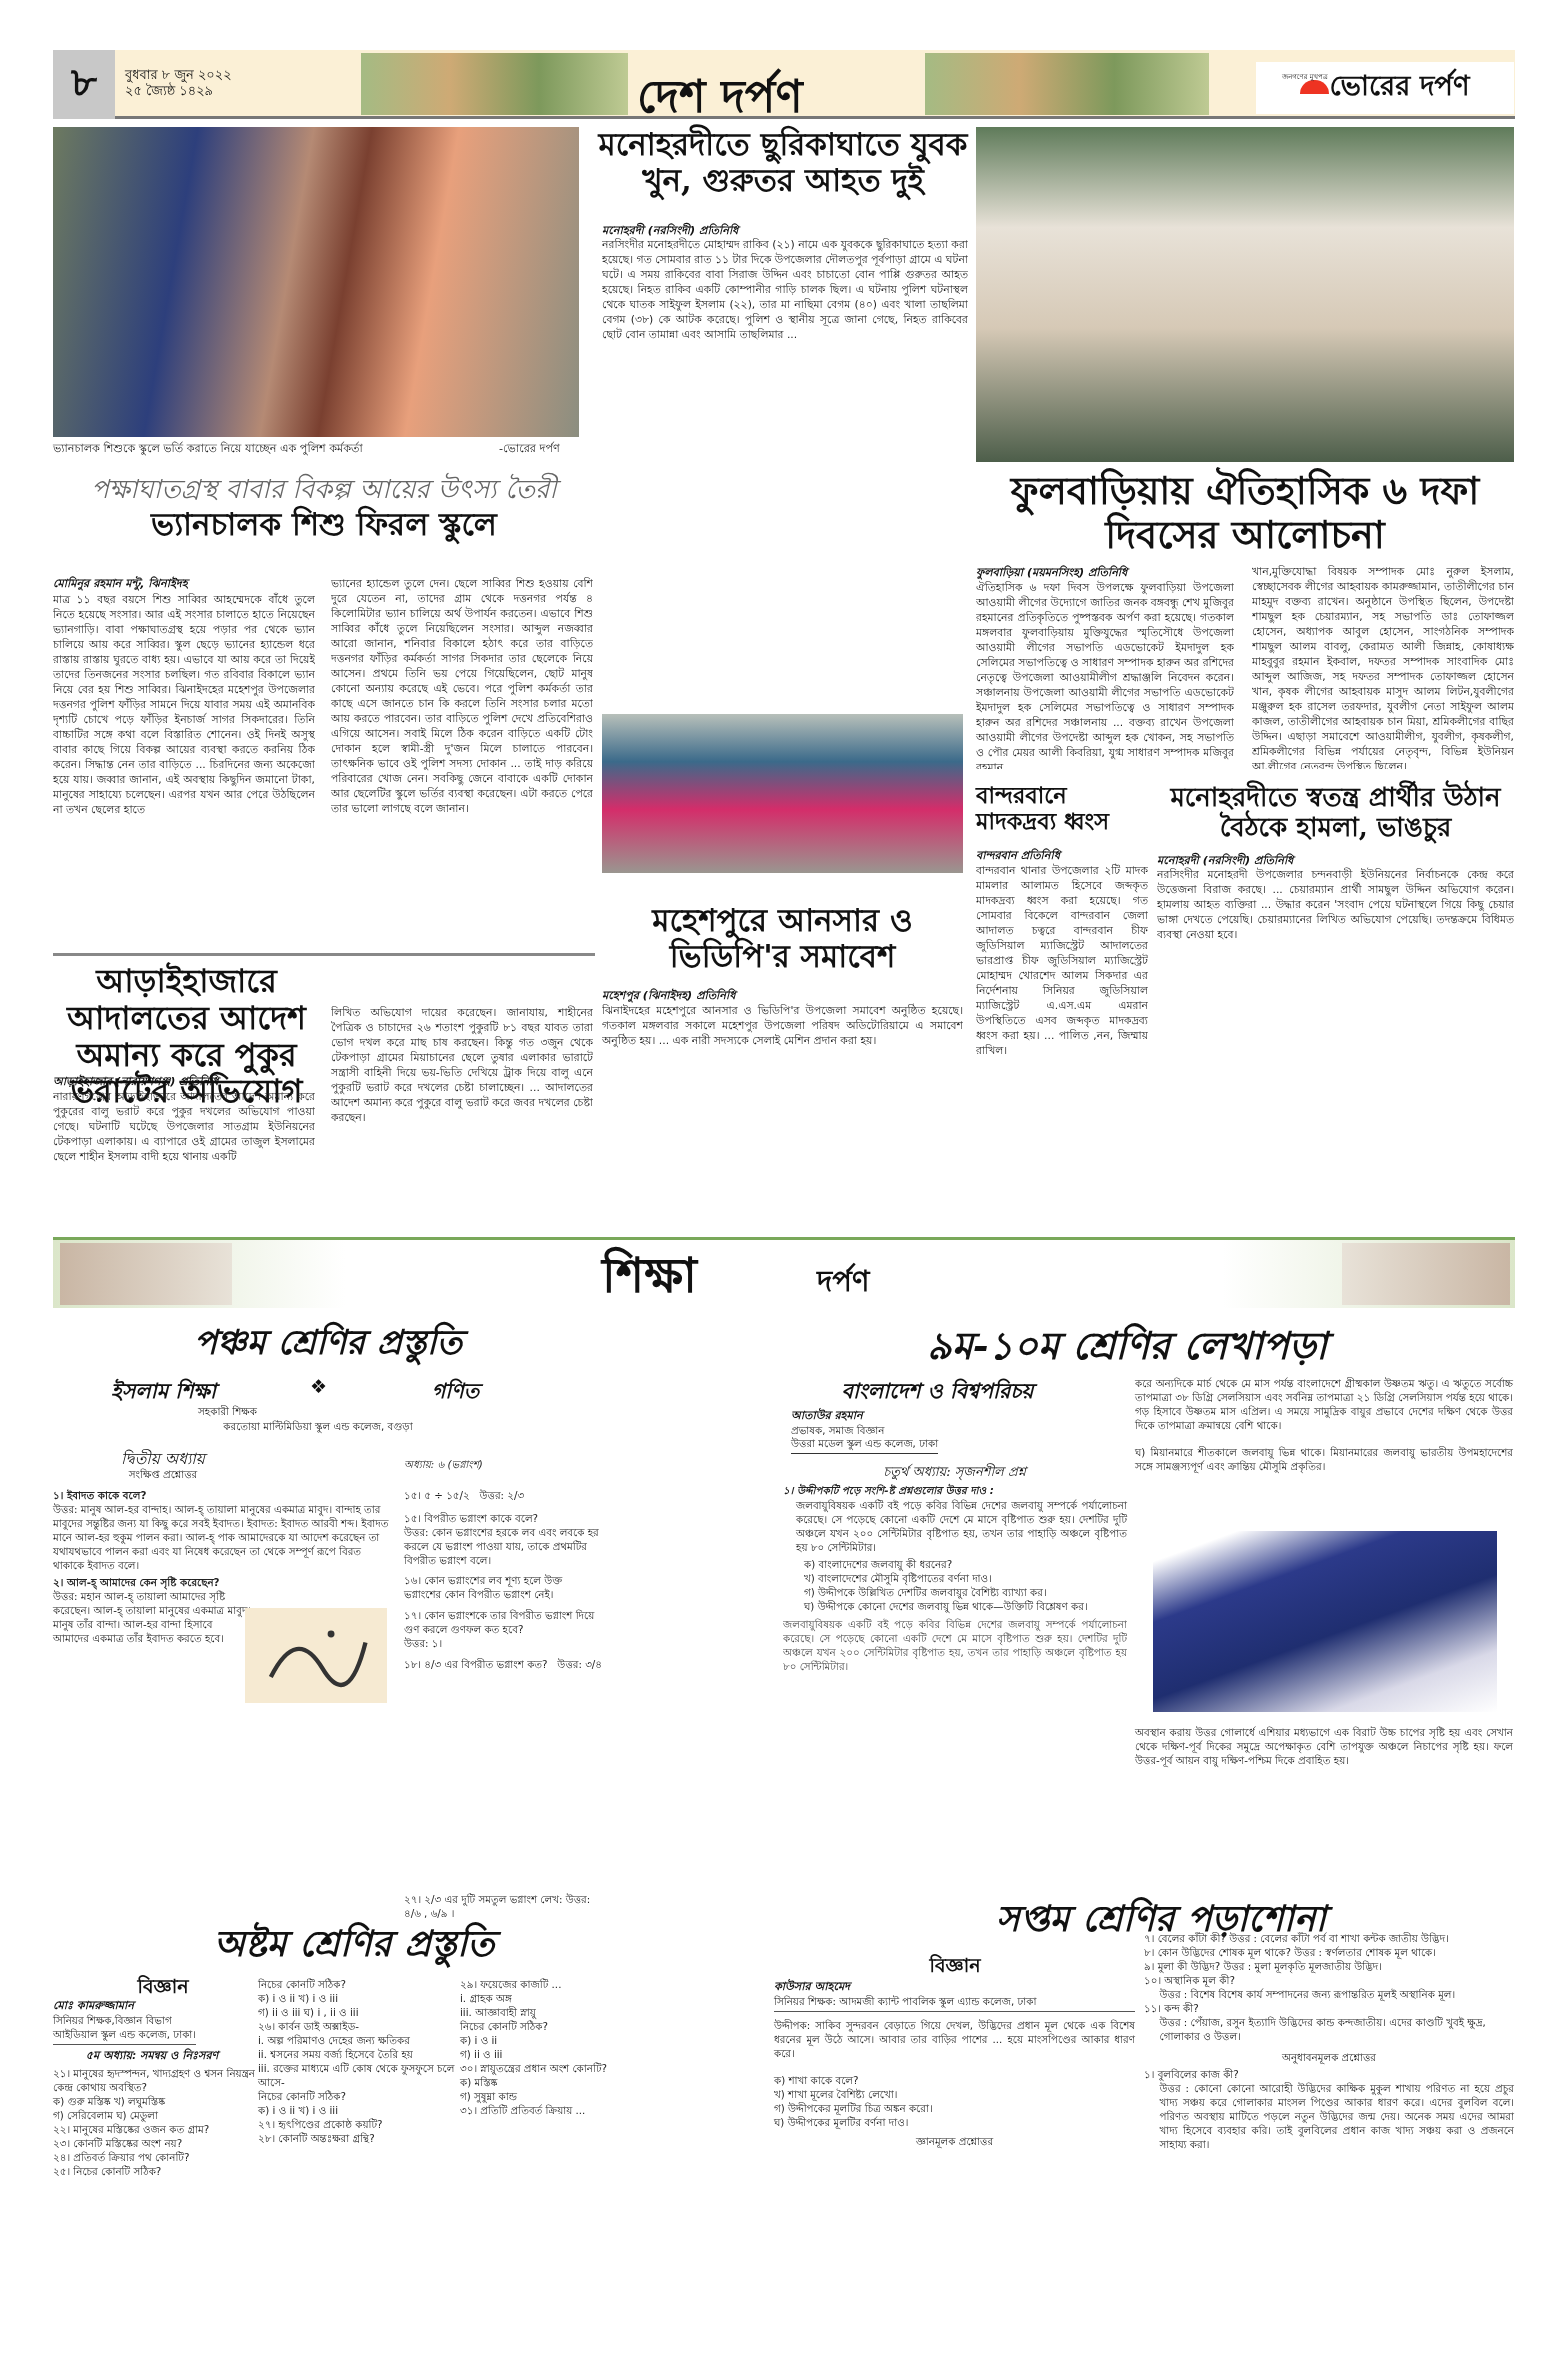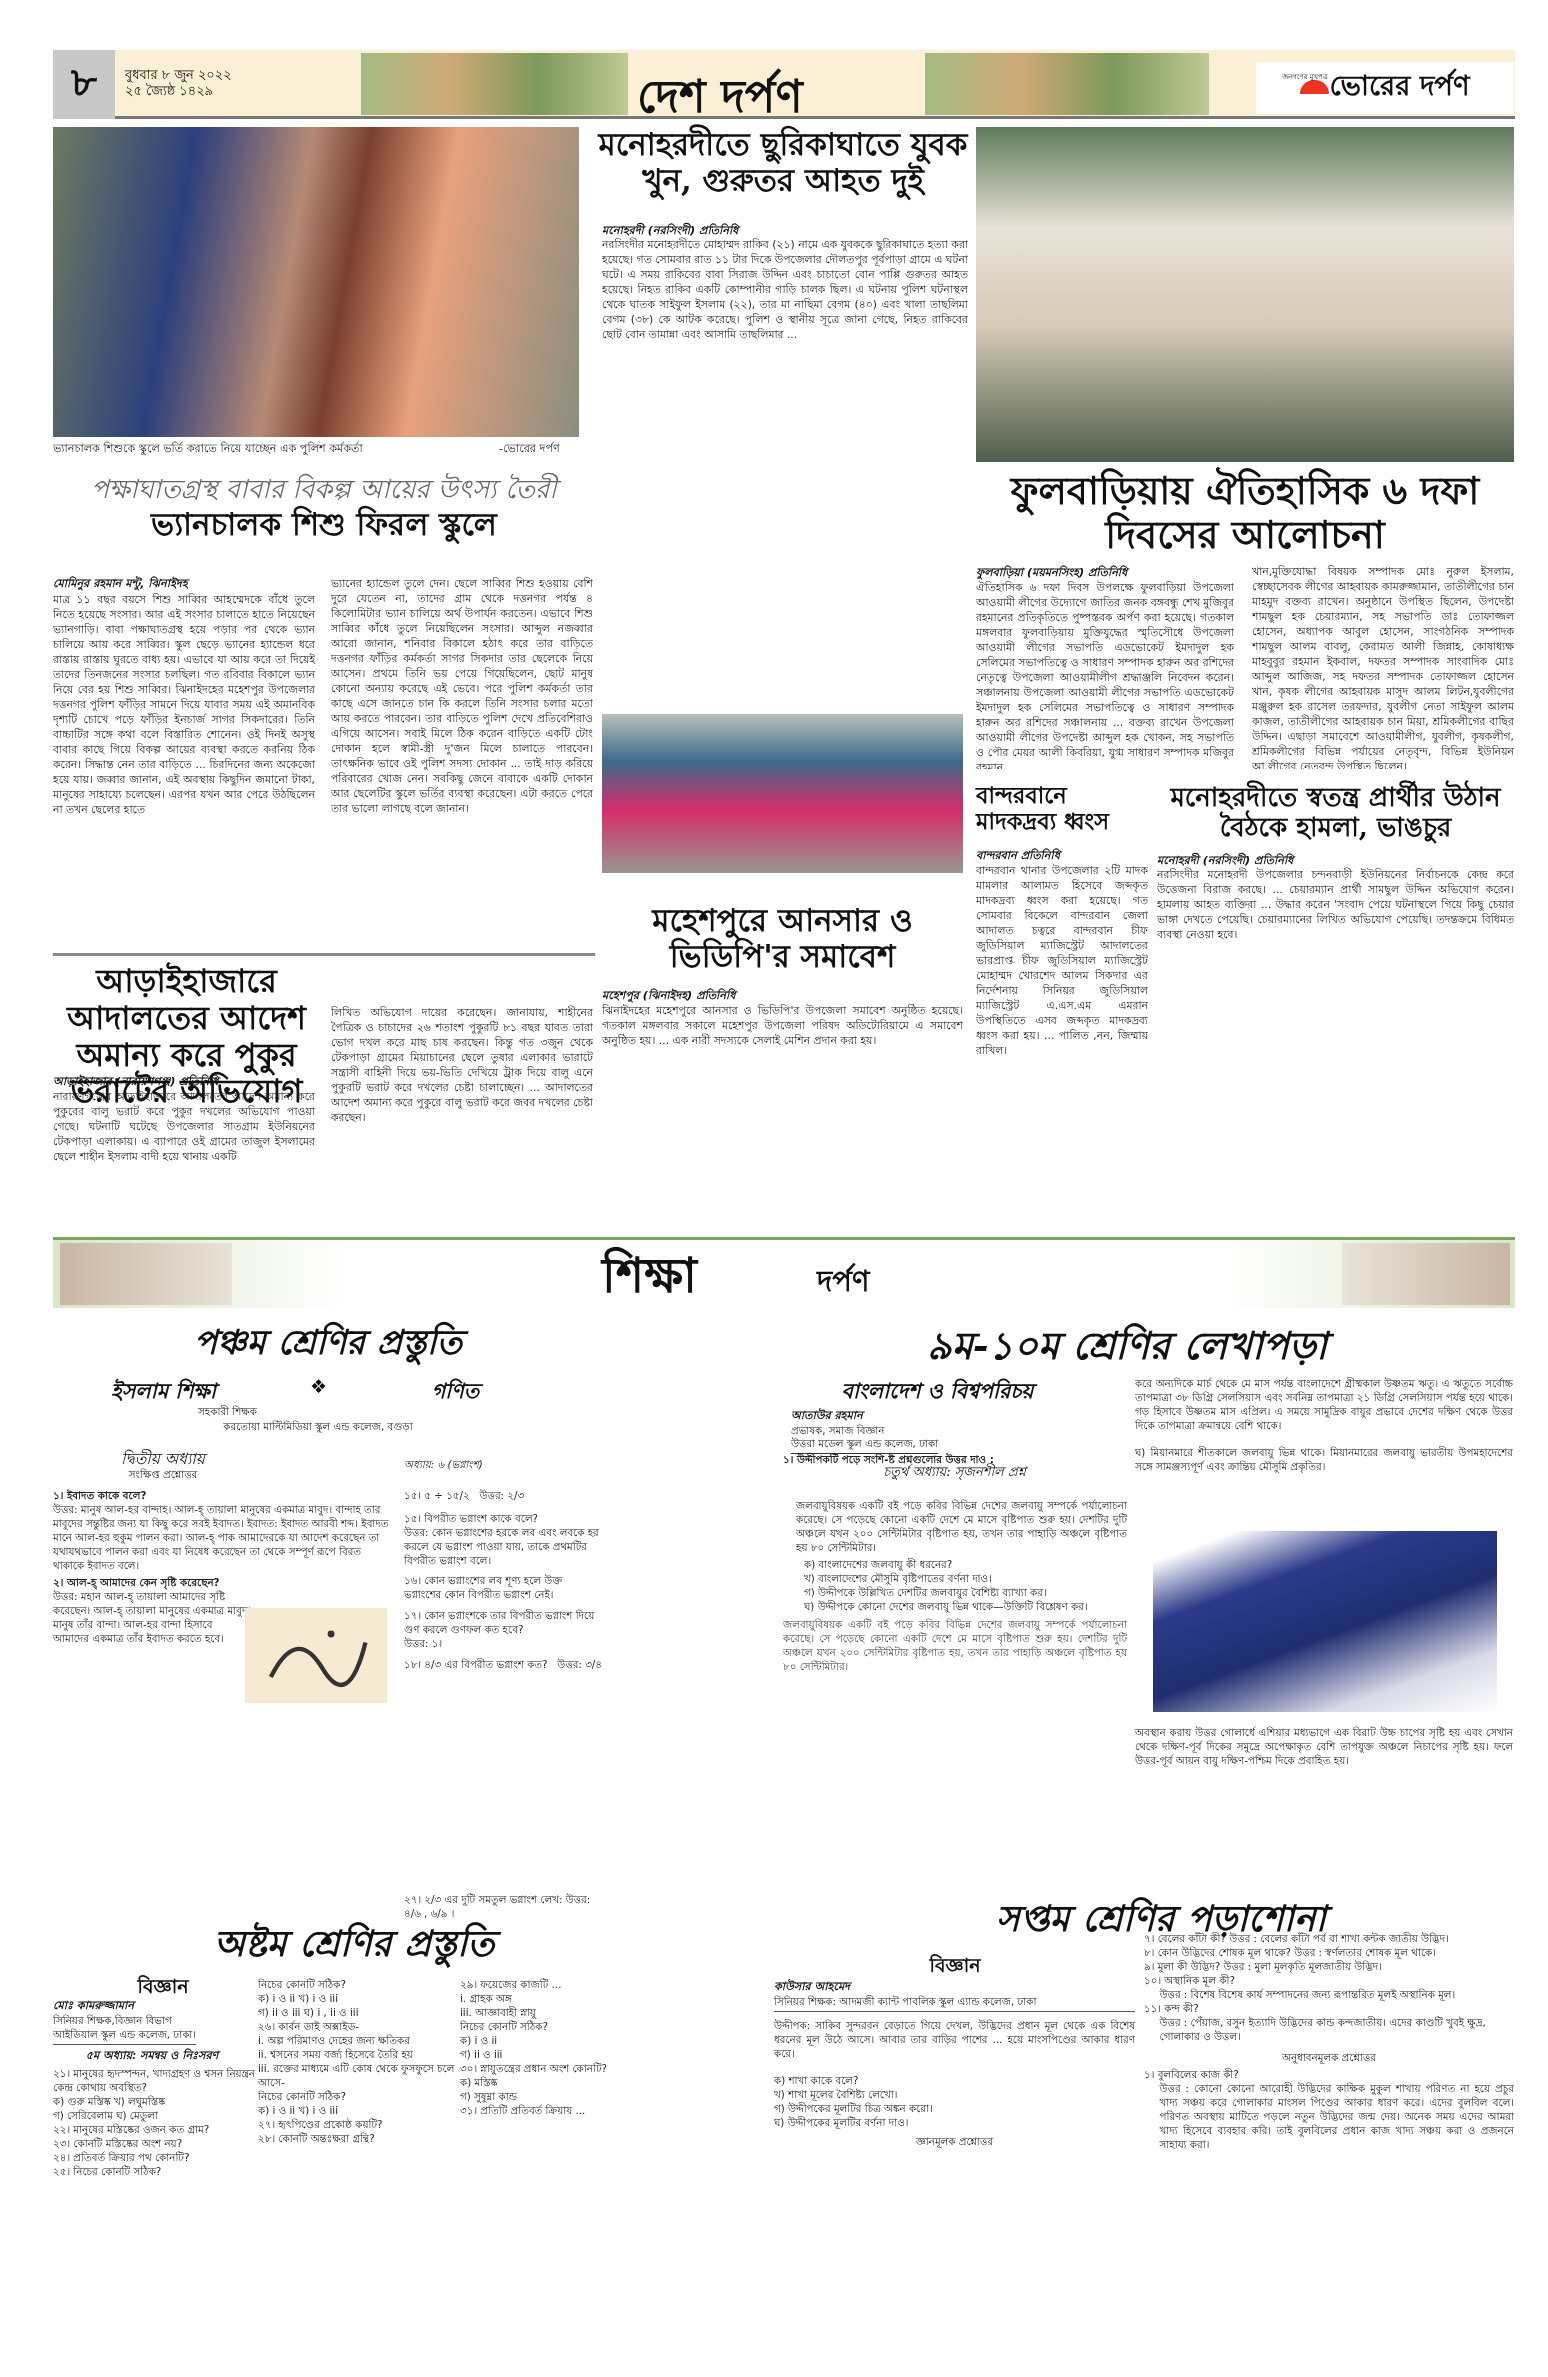--- a/index.html
+++ b/index.html
@@ -121,21 +121,21 @@
   <div class="small" style="margin-bottom:6.9px"><span>১৮। ৪/৩ এর বিপরীত ভগ্নাংশ কত?</span> &nbsp; <span>উত্তর: ৩/৪</span></div>
 </div>
 <div class="abs small" style="left:404px;top:1892px;width:206px"><span>২৭। ২/৩ এর দুটি সমতুল ভগ্নাংশ লেখ:</span> <span>উত্তর: ৪/৬ , ৬/৯ ।</span></div>
 
 <div class="abs edu-head" style="left:740px;top:1316px;width:774px;font-size:38px">৯ম-১০ম শ্রেণির লেখাপড়া</div>
 <div class="abs edu-head" style="left:757px;top:1376px;width:361px;font-size:20.6px">বাংলাদেশ ও বিশ্বপরিচয়</div>
 <div class="abs byline" style="left:791px;top:1407px">আতাউর রহমান</div>
 <div class="abs small" style="left:791px;top:1423px">প্রভাষক, সমাজ বিজ্ঞান</div>
 <div class="abs small" style="left:791px;top:1436px;border-bottom:1.7px solid #333;padding-bottom:3.4px">উত্তরা মডেল স্কুল এন্ড কলেজ, ঢাকা</div>
 <div class="abs sub-head" style="left:774px;top:1462px;width:361px;font-size:13px">চতুর্থ অধ্যায়: সৃজনশীল প্রশ্ন</div>
-<div class="abs small" style="left:783px;top:1452px;width:344px;font-weight:bold;">১। উদ্দীপকটি পড়ে সংশি-ষ্ট প্রশ্নগুলোর উত্তর দাও :</div>
+<div class="abs small" style="left:783px;top:1483px;width:344px;font-weight:bold;font-style:italic">১। উদ্দীপকটি পড়ে সংশি-ষ্ট প্রশ্নগুলোর উত্তর দাও :</div>
 <div class="abs small" style="left:796px;top:1498px;width:331px;text-align:justify">জলবায়ুবিষয়ক একটি বই পড়ে কবির বিভিন্ন দেশের জলবায়ু সম্পর্কে পর্যালোচনা করেছে। সে পড়েছে কোনো একটি দেশে মে মাসে বৃষ্টিপাত শুরু হয়। দেশটির দুটি অঞ্চলে যখন ২০০ সেন্টিমিটার বৃষ্টিপাত হয়, তখন তার পাহাড়ি অঞ্চলে বৃষ্টিপাত হয় ৮০ সেন্টিমিটার।</div>
 <div class="abs small" style="left:804px;top:1557px;width:323px">
   <div>ক) বাংলাদেশের জলবায়ু কী ধরনের?</div>
   <div>খ) বাংলাদেশের মৌসুমি বৃষ্টিপাতের বর্ণনা দাও।</div>
   <div>গ) উদ্দীপকে উল্লিখিত দেশটির জলবায়ুর বৈশিষ্ট্য ব্যাখ্যা কর।</div>
   <div>ঘ) উদ্দীপকে কোনো দেশের জলবায়ু ভিন্ন থাকে—উক্তিটি বিশ্লেষণ কর।</div>
 </div>
 <div class="abs small" style="left:783px;top:1617px;width:344px;height:249px;overflow:hidden;text-align:justify;color:#444">জলবায়ুবিষয়ক একটি বই পড়ে কবির বিভিন্ন দেশের জলবায়ু সম্পর্কে পর্যালোচনা করেছে। সে পড়েছে কোনো একটি দেশে মে মাসে বৃষ্টিপাত শুরু হয়। দেশটির দুটি অঞ্চলে যখন ২০০ সেন্টিমিটার বৃষ্টিপাত হয়, তখন তার পাহাড়ি অঞ্চলে বৃষ্টিপাত হয় ৮০ সেন্টিমিটার।</div>
 <div class="abs small" style="left:1135px;top:1376px;width:378px;text-align:justify">করে অন্যদিকে মার্চ থেকে মে মাস পর্যন্ত বাংলাদেশে গ্রীষ্মকাল উষ্ণতম ঋতু। এ ঋতুতে সর্বোচ্চ তাপমাত্রা ৩৮ ডিগ্রি সেলসিয়াস এবং সর্বনিম্ন তাপমাত্রা ২১ ডিগ্রি সেলসিয়াস পর্যন্ত হয়ে থাকে। গড় হিসাবে উষ্ণতম মাস এপ্রিল। এ সময়ে সামুদ্রিক বায়ুর প্রভাবে দেশের দক্ষিণ থেকে উত্তর দিকে তাপমাত্রা ক্রমান্বয়ে বেশি থাকে।</div>
 <div class="abs small" style="left:1135px;top:1445px;width:378px;text-align:justify">ঘ) মিয়ানমারে শীতকালে জলবায়ু ভিন্ন থাকে। মিয়ানমারের জলবায়ু ভারতীয় উপমহাদেশের সঙ্গে সামঞ্জস্যপূর্ণ এবং ক্রান্তিয় মৌসুমি প্রকৃতির।</div>

